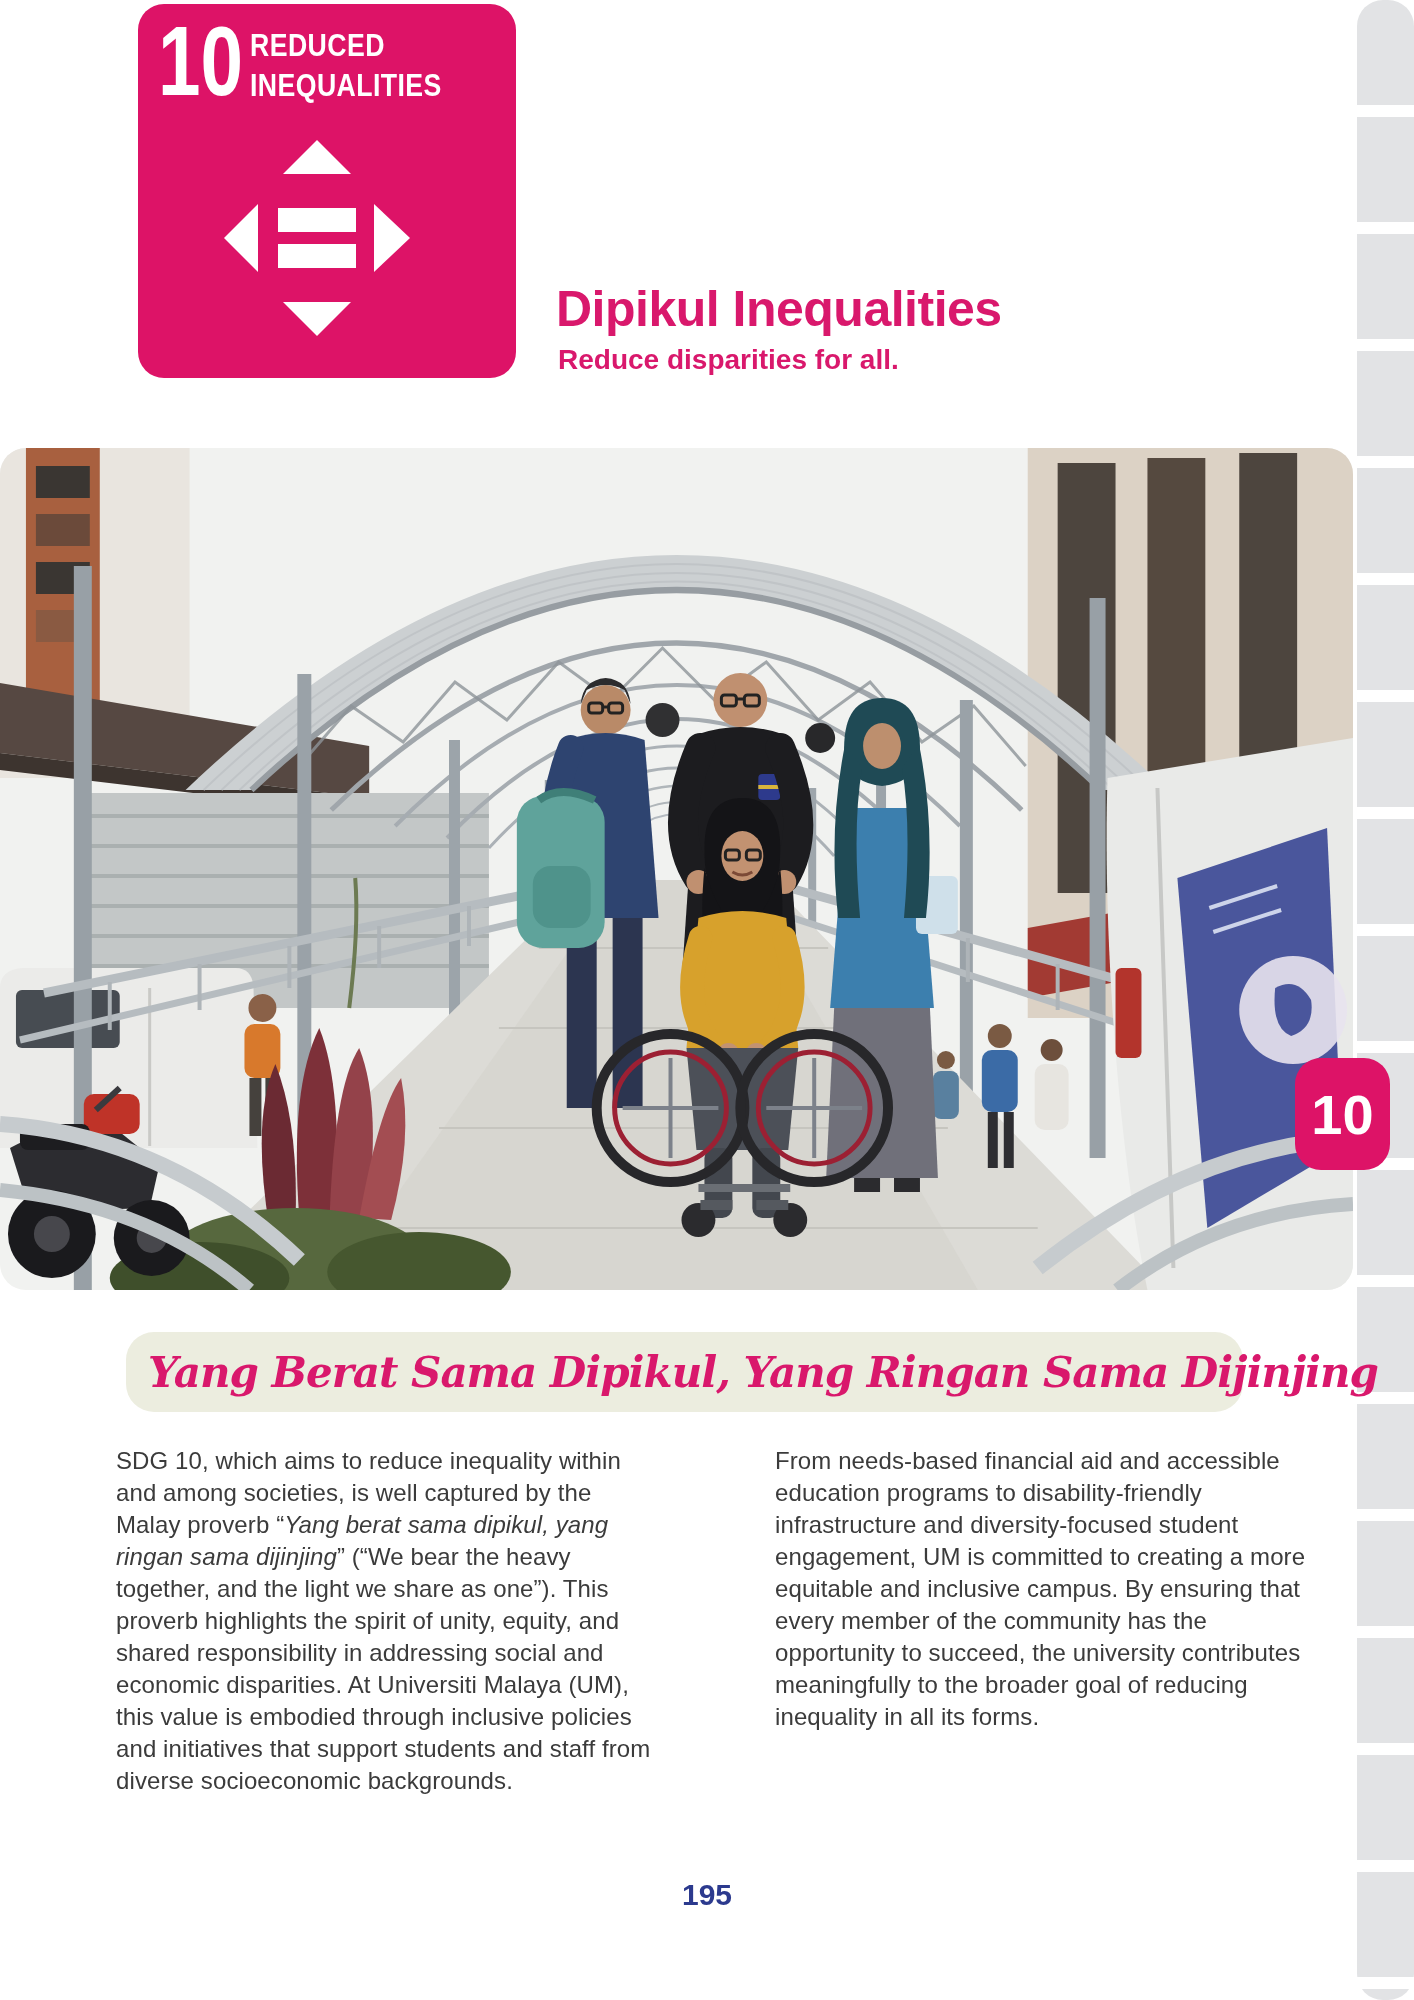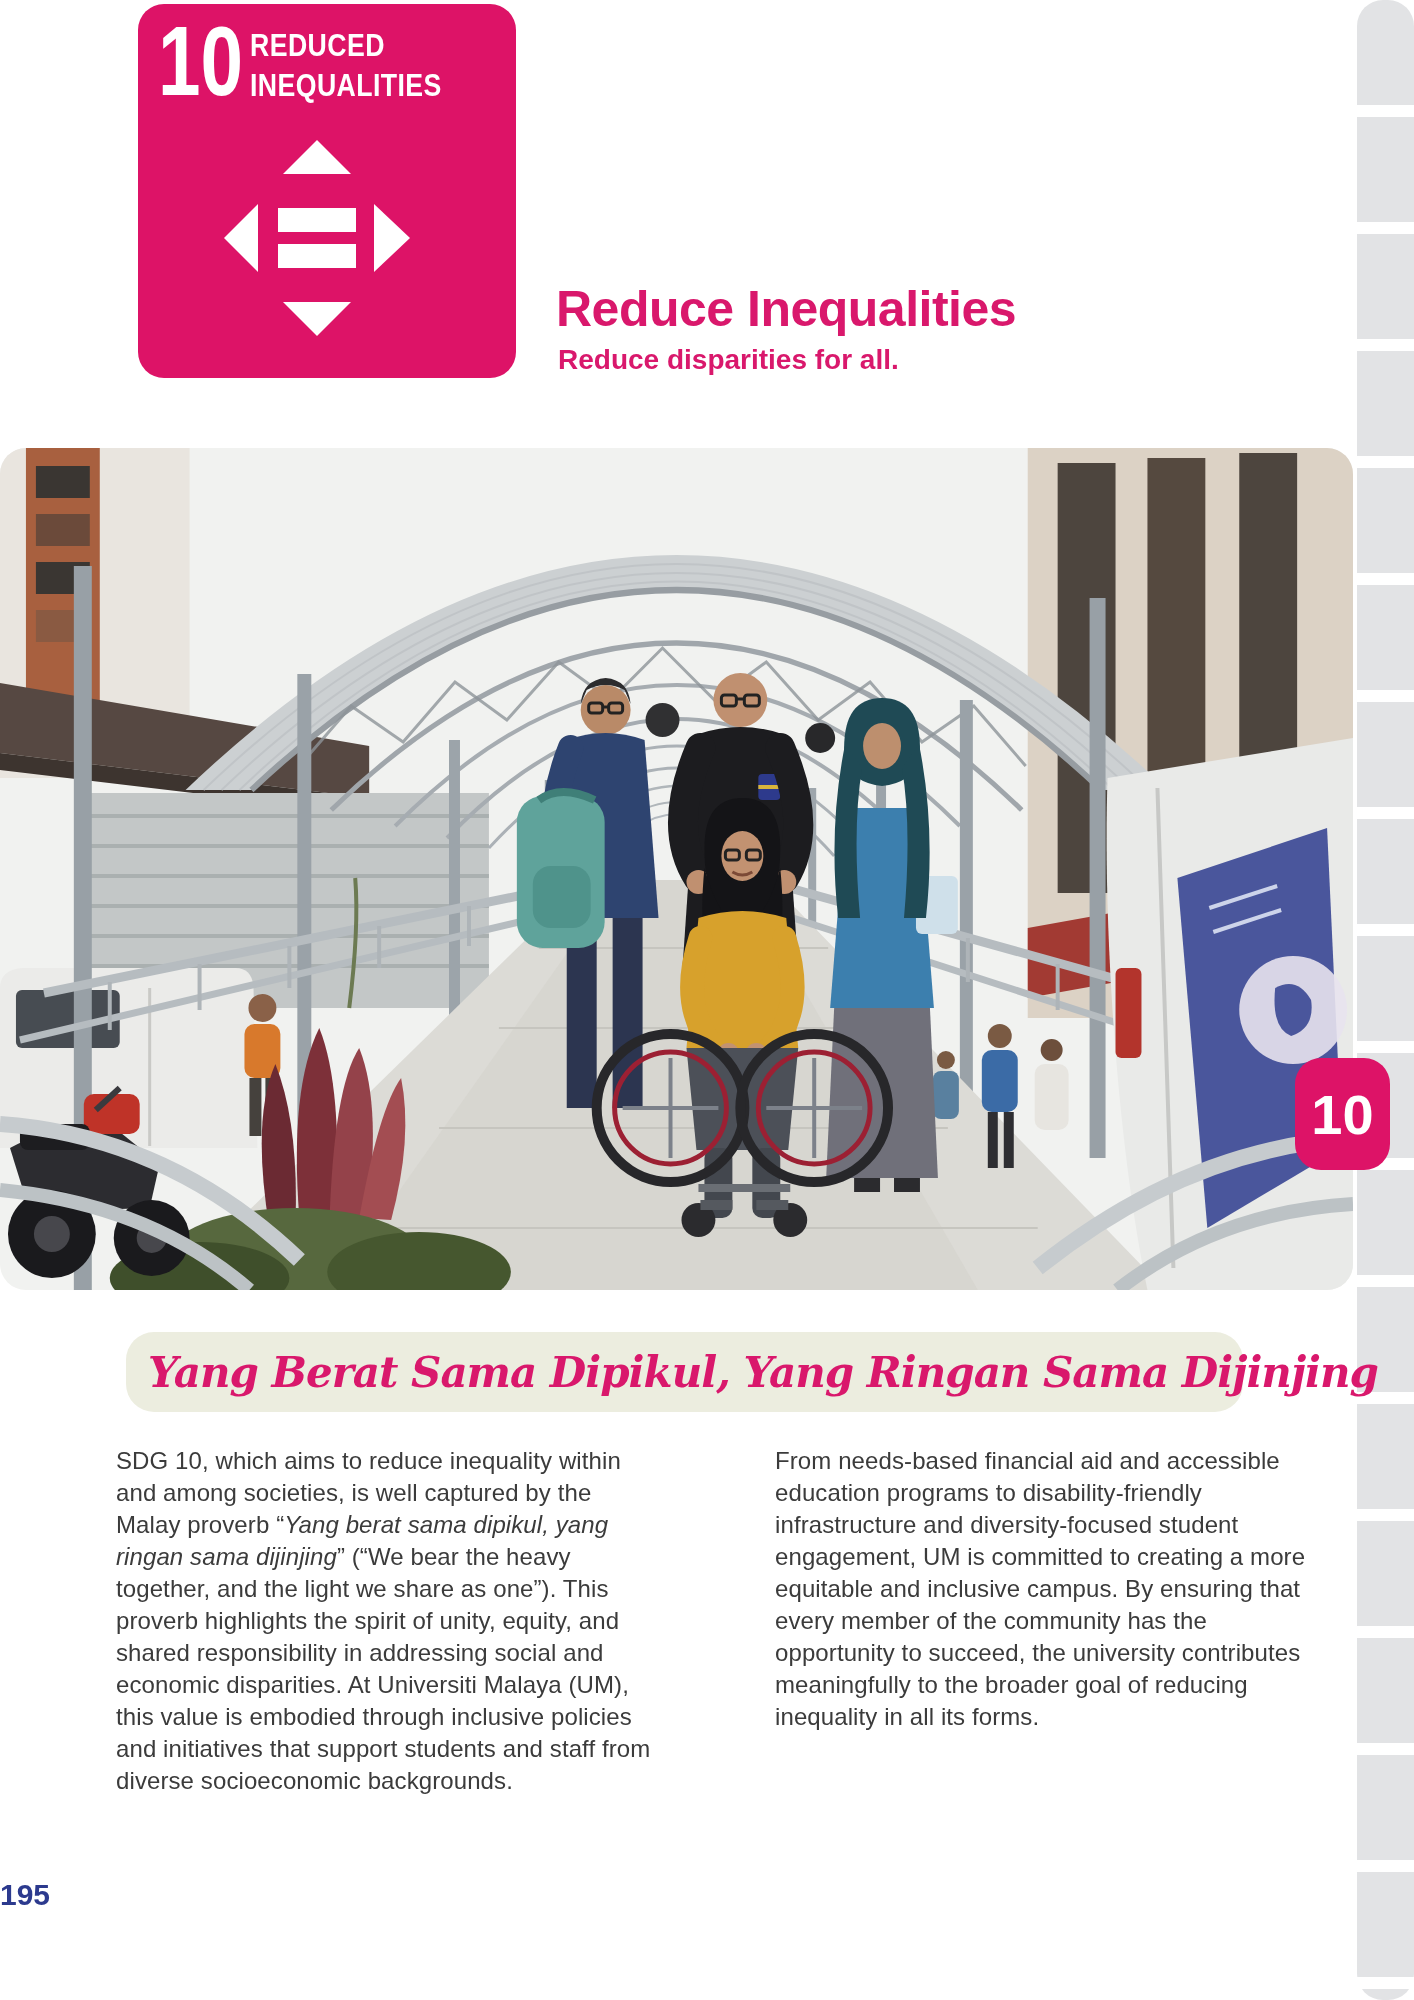--- a/index.html
+++ b/index.html
@@ -39,21 +39,21 @@
            font-weight:700;font-size:42px;color:#D9186C;letter-spacing:-1px;white-space:nowrap;}
 
   
   .col{position:absolute;top:1445px;width:540px;font-size:24px;line-height:32px;
        color:#3B3B3B;letter-spacing:.1px;margin:0;}
   .col.left{left:116px;}
   .col.right{left:775px;}
   .col .it{font-style:italic;}
 
   
-  .pagenum{left:0;top:1878px;width:1414px;text-align:left;font-size:30px;
+  .pagenum{left:0;top:1878px;width:1414px;text-align:center;font-size:30px;
            font-weight:700;color:#2C3A8E;}
 </style>
 </head>
 <body>
 
 <div class="abs rail"></div>
 
 <header>
   <div class="abs sdg">
     <div class="goal-num">10</div>
@@ -65,21 +65,21 @@
       <g fill="#ffffff">
         <polygon points="95,2 129,36 61,36"></polygon>
         <polygon points="95,198 61,164 129,164"></polygon>
         <polygon points="2,100 36,66 36,134"></polygon>
         <polygon points="188,100 152,134 152,66"></polygon>
         <rect x="56" y="70" width="78" height="24"></rect>
         <rect x="56" y="106" width="78" height="24"></rect>
       </g>
     </svg>
   </div>
-  <h1 class="abs title" style="margin:0">Reduce Inequalities</h1>
+  <h1 class="abs title" style="margin:0">Dipikul Inequalities</h1>
   <p class="abs subtitle" style="margin:0">Reduce disparities for all.</p>
 </header>
 
 <figure class="abs photo" style="margin:0" aria-label="People walking along a covered campus walkway; a smiling woman wearing a hijab uses a wheelchair pushed by a man in a black polo shirt, accompanied by colleagues">
   <svg width="1353" height="842" viewBox="0 0 1356 842" preserveAspectRatio="none">
     <rect width="1356" height="842" fill="#f1f2f0"></rect>
 
     <g>
       <rect x="0" y="0" width="190" height="330" fill="#e9e5df"></rect>
       <rect x="26" y="0" width="74" height="300" fill="#a8603f"></rect>

